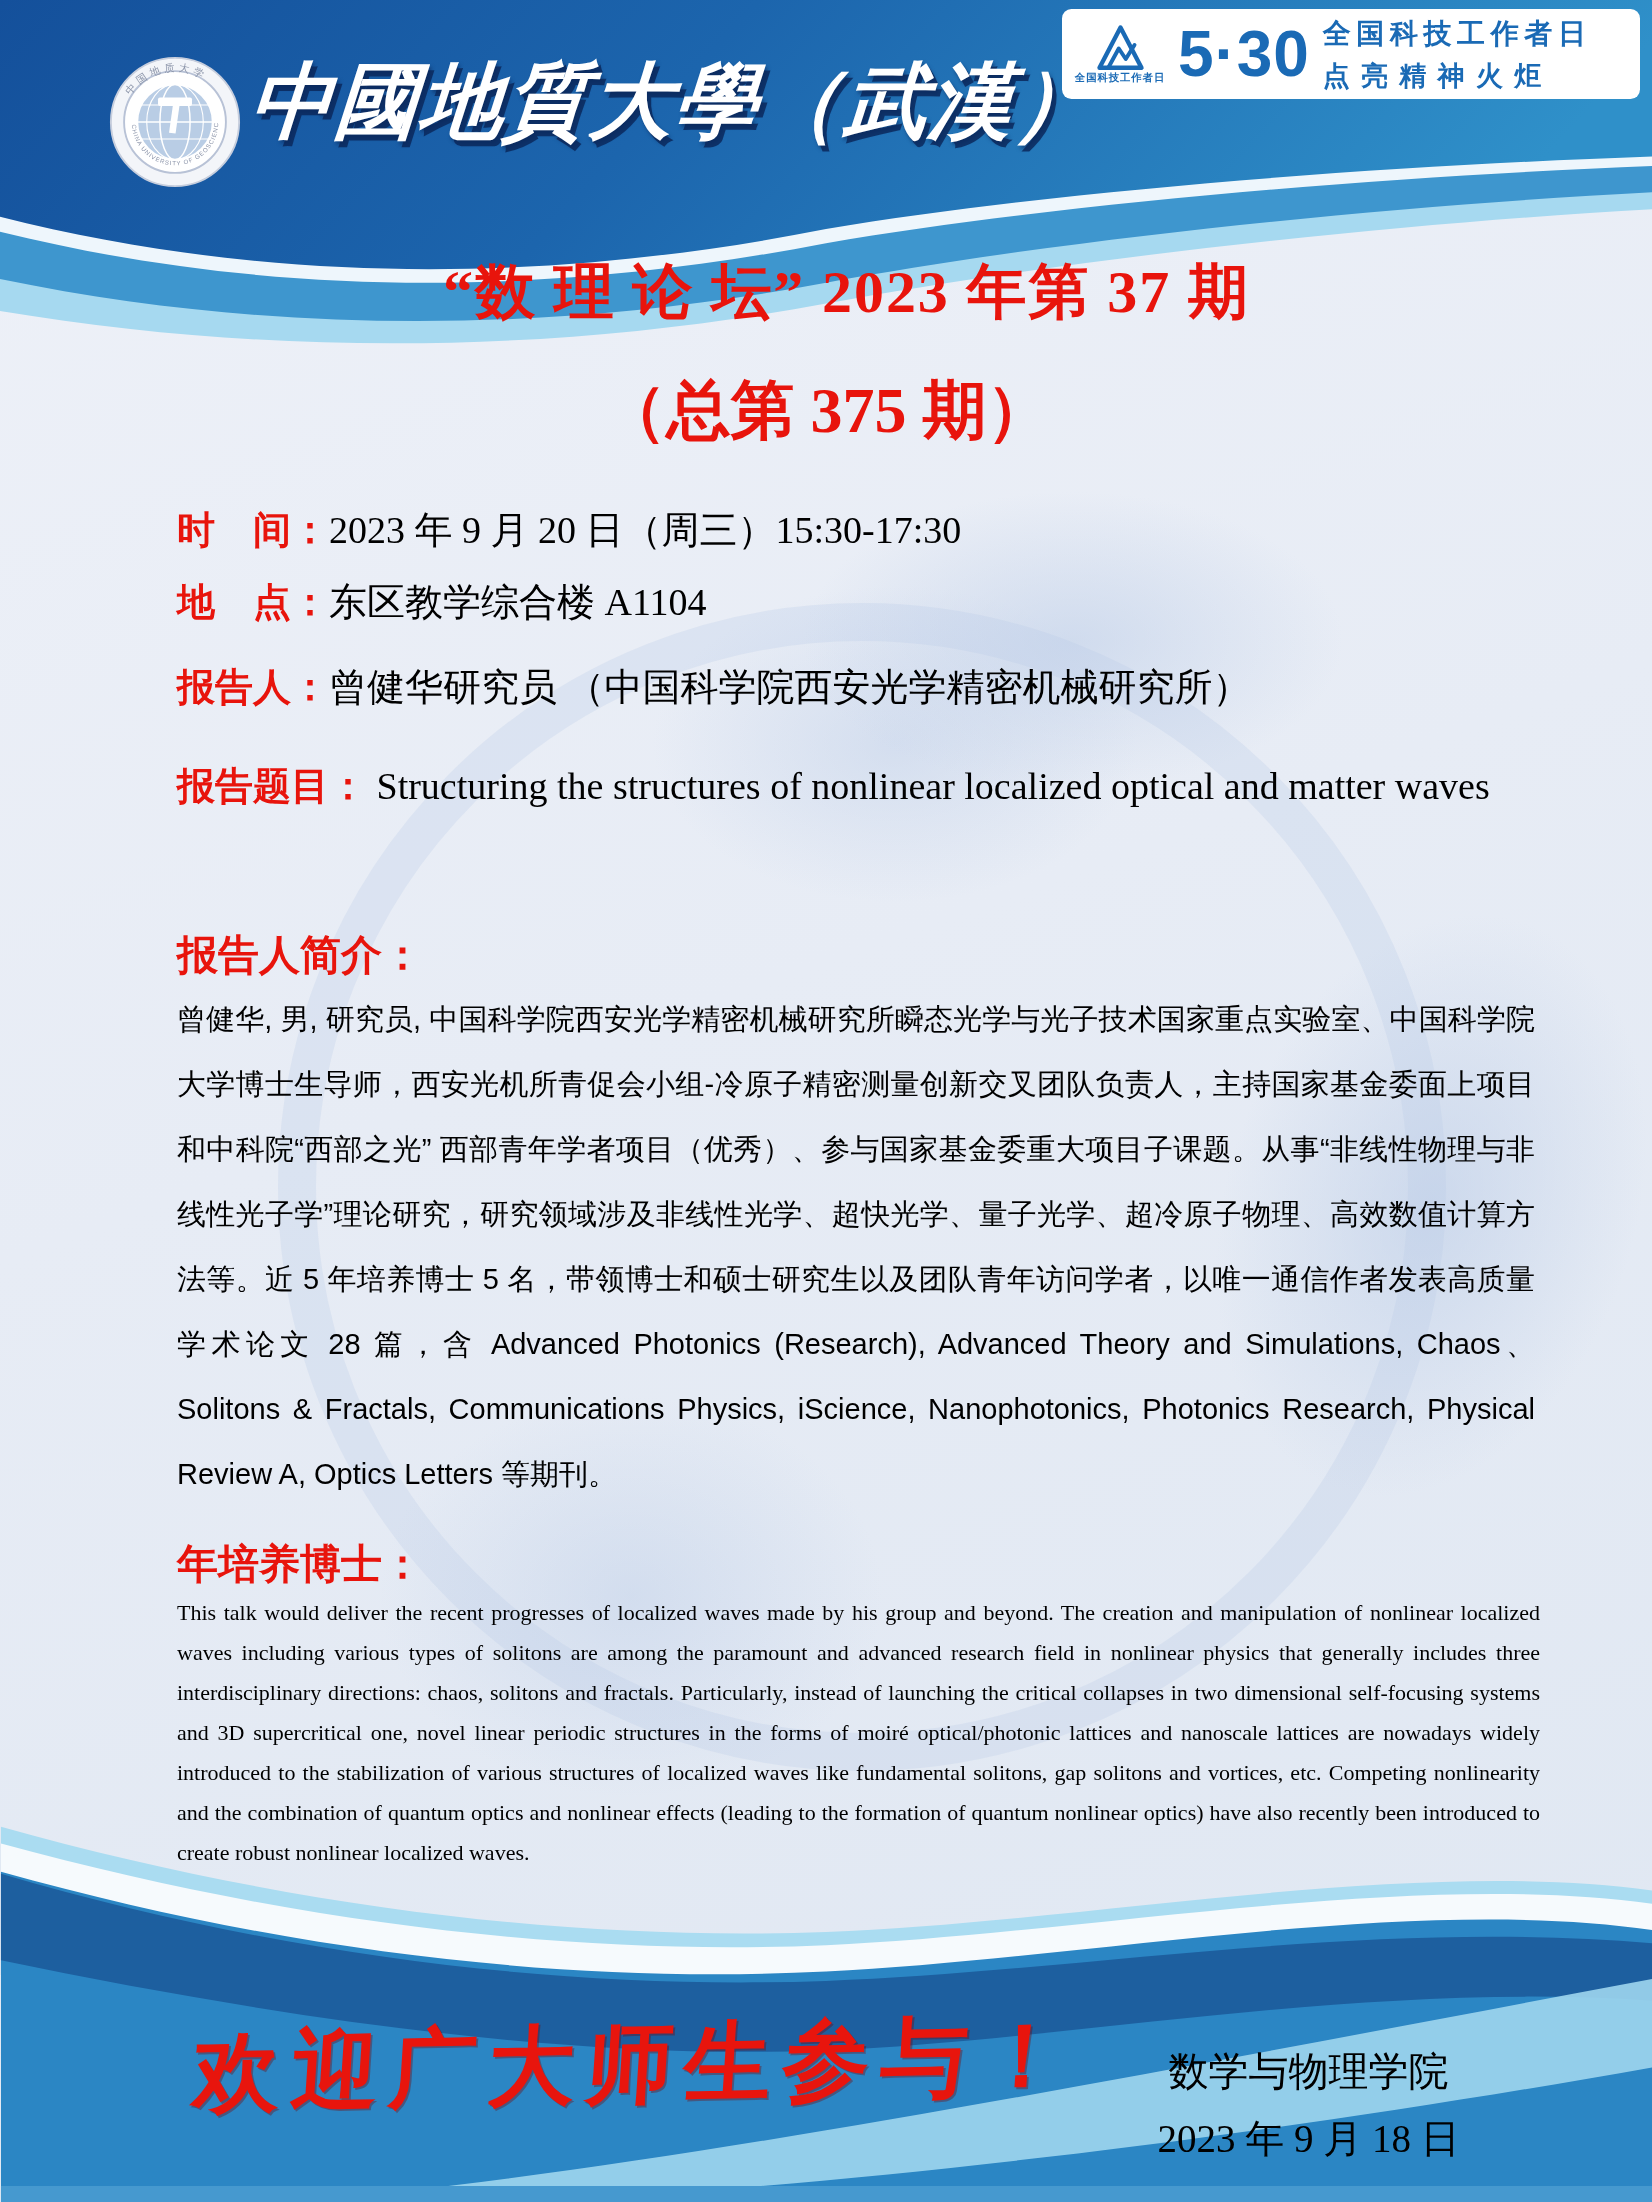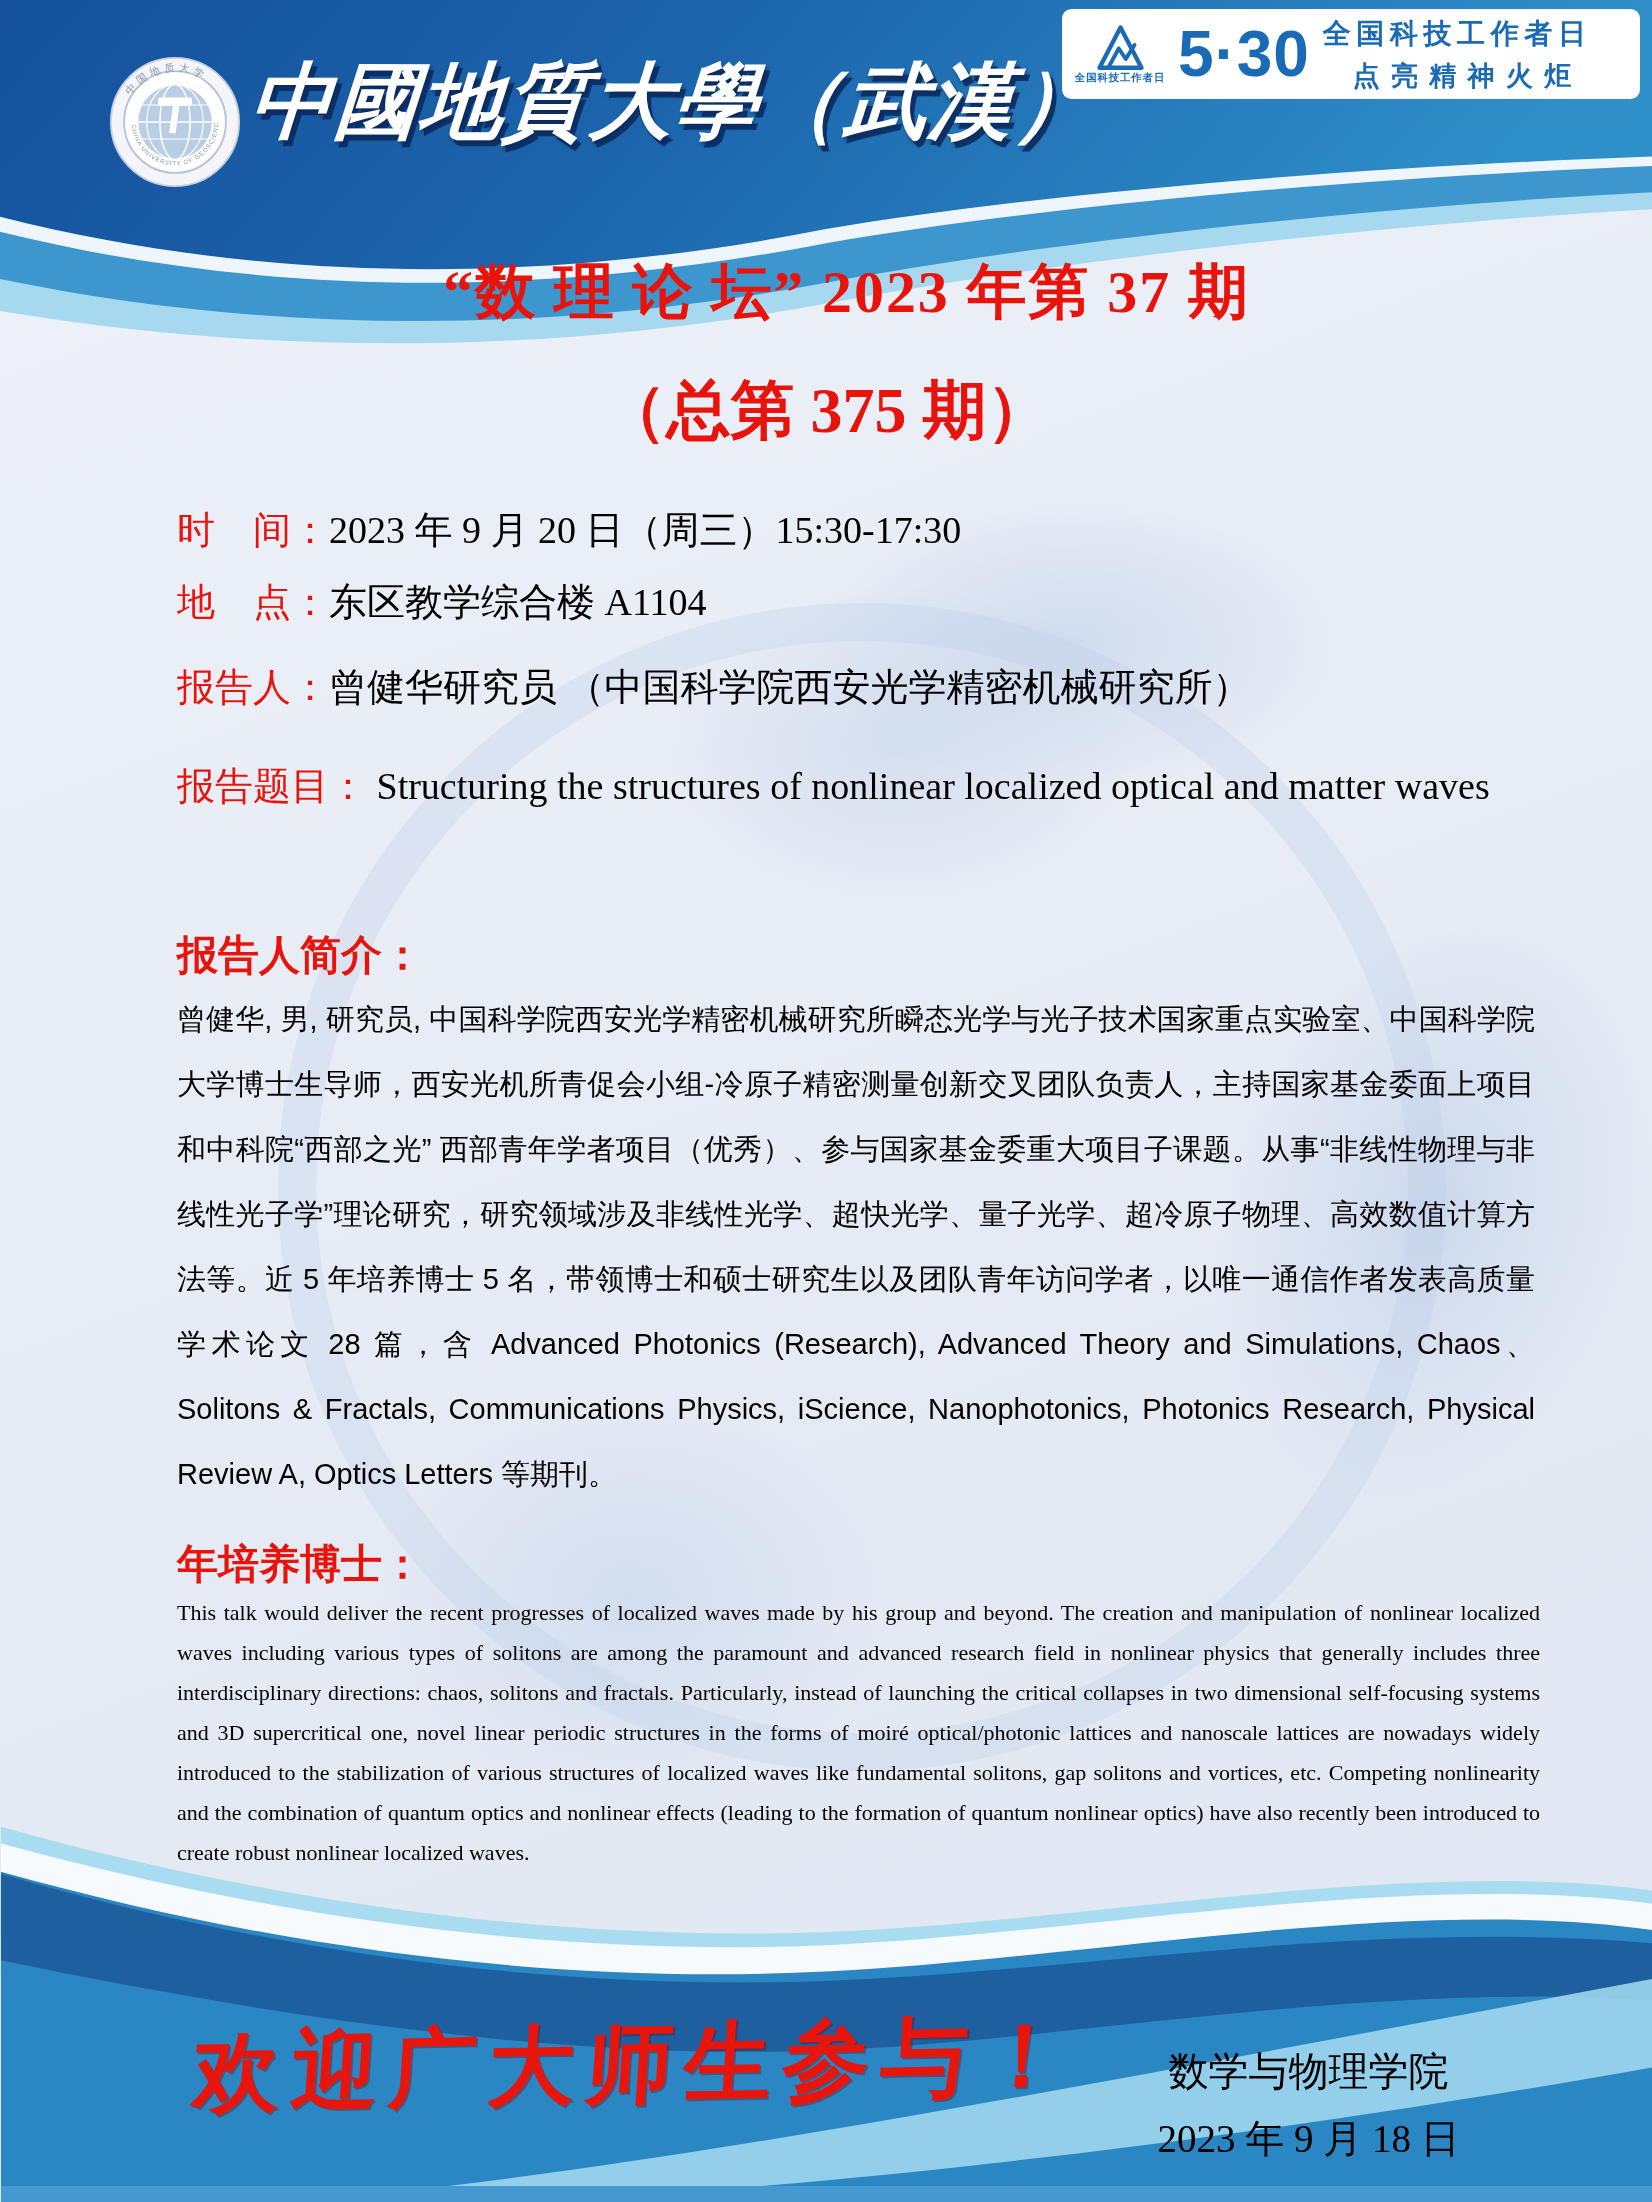--- a/index.html
+++ b/index.html
@@ -31,29 +31,29 @@
   .badge{
     position:absolute;left:1062px;top:9.4px;z-index:5;width:578px;height:90px;
     background:#ffffff;border-radius:9.4px;display:flex;align-items:center;
     gap:13px;padding:0 13px;box-sizing:border-box;color:#1a6ab5;
   }
   .badge-logo{display:flex;flex-direction:column;align-items:center;width:90px;}
   .badge-logo-caption{font-family:"Liberation Sans",sans-serif;font-weight:bold;font-size:10.4px;letter-spacing:0.9px;margin-top:-1.9px;white-space:nowrap;}
   .badge-530{font-family:"Liberation Sans",sans-serif;font-weight:bold;font-size:64px;letter-spacing:0.9px;line-height:1;}
   .badge-right{display:flex;flex-direction:column;justify-content:center;gap:5.6px;}
   .badge-line1{font-family:"Liberation Sans",sans-serif;font-weight:bold;font-size:28px;letter-spacing:5.6px;white-space:nowrap;}
-  .badge-line2{font-family:"Liberation Sans",sans-serif;font-weight:bold;font-size:27px;letter-spacing:1.9px;white-space:nowrap;margin-left:30px;}
+  .badge-line2{font-family:"Liberation Sans",sans-serif;font-weight:bold;font-size:27px;letter-spacing:1.9px;white-space:nowrap;}
   
   .forum-title{position:absolute;left:0;width:1653px;text-align:center;z-index:5;
     color:#e8140c;font-weight:bold;font-family:"Liberation Serif",serif;white-space:nowrap;}
   .forum-title.l1{top:252px;font-size:60px;letter-spacing:1.9px;padding-left:20px;}
   .forum-title.l2{top:367px;font-size:64px;}
   
   .info-row{position:absolute;left:177px;z-index:5;font-size:38px;line-height:1.2;width:1375px;}
-  .info-label{color:#e8140c;font-weight:normal;font-family:"Liberation Sans",sans-serif;}
+  .info-label{color:#e8140c;font-weight:bold;font-family:"Liberation Sans",sans-serif;}
   .info-value{color:#000;font-family:"Liberation Serif",serif;}
   .row-time{top:508px;}
   .row-place{top:580px;}
   .row-speaker{top:665px;}
   .row-topic{top:750px;line-height:73px;}
   
   .sec-heading{position:absolute;left:177px;z-index:5;color:#e8140c;font-weight:bold;
     font-family:Liberation Serif, serif;font-size:41px;white-space:nowrap;}
   .h-bio{top:928px;}
   .h-abs{top:1537px;}

